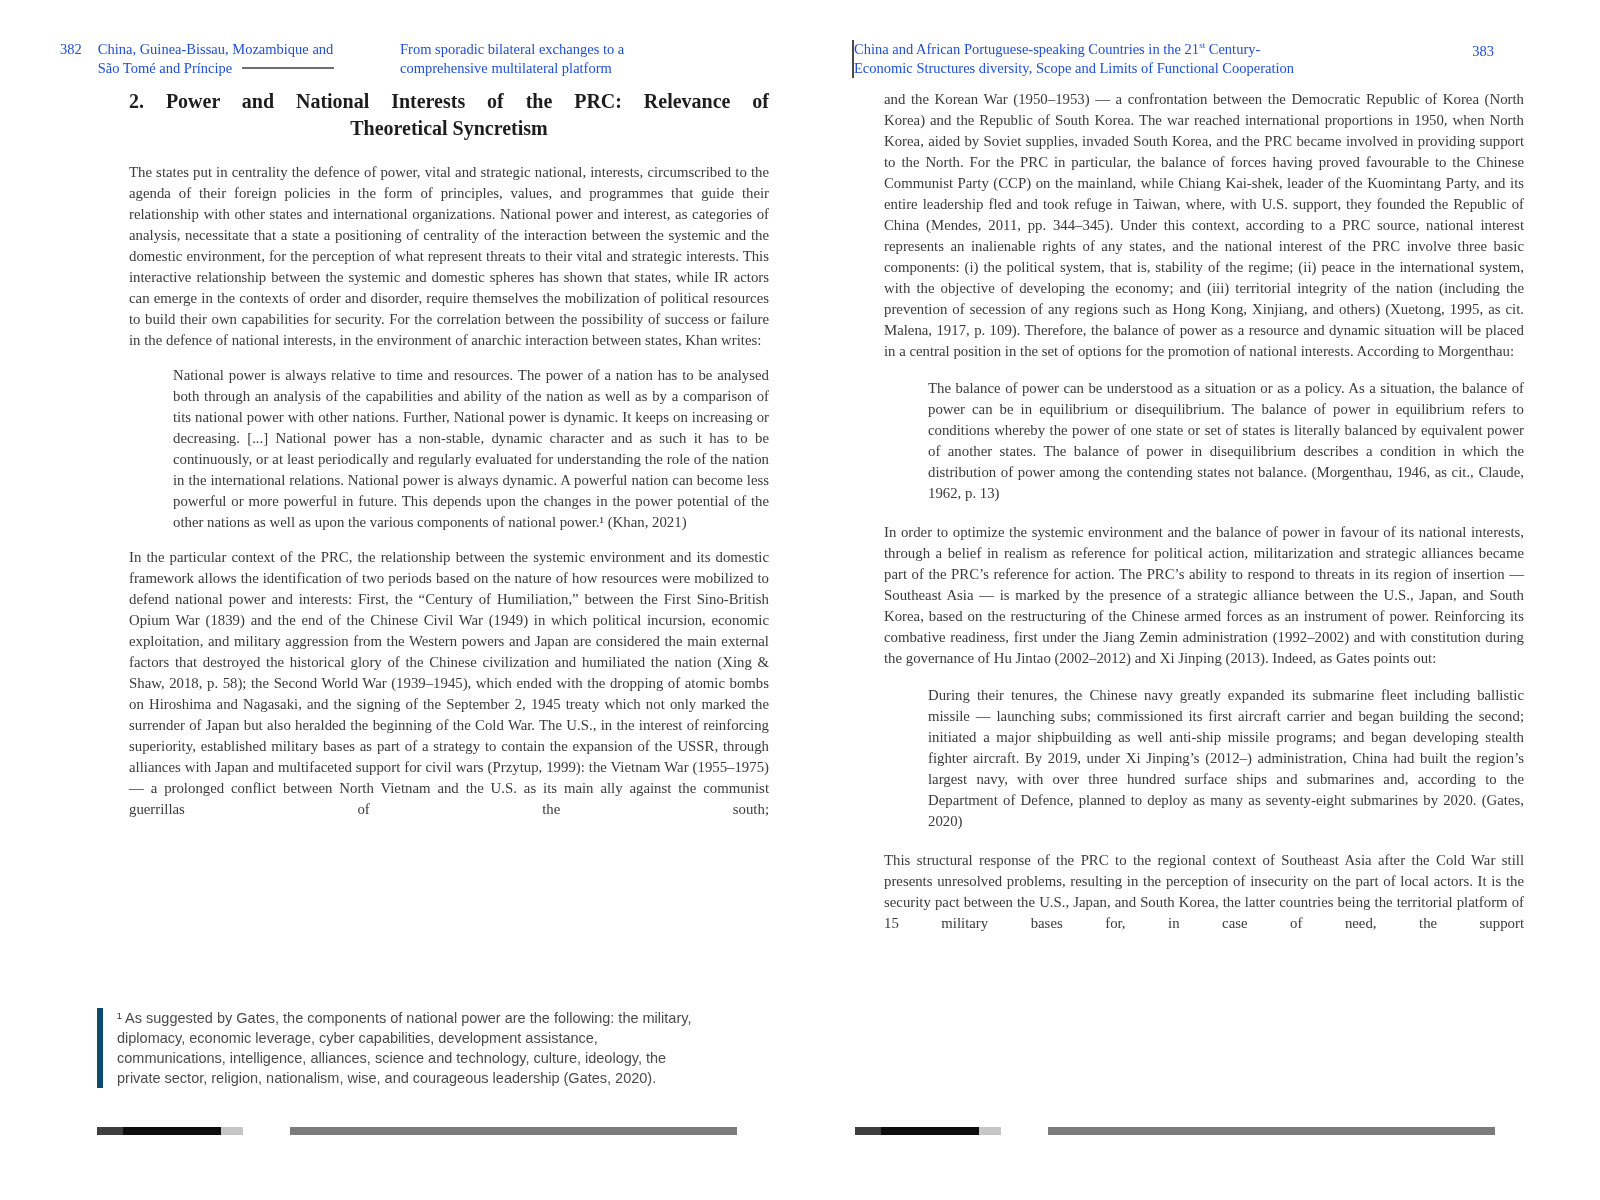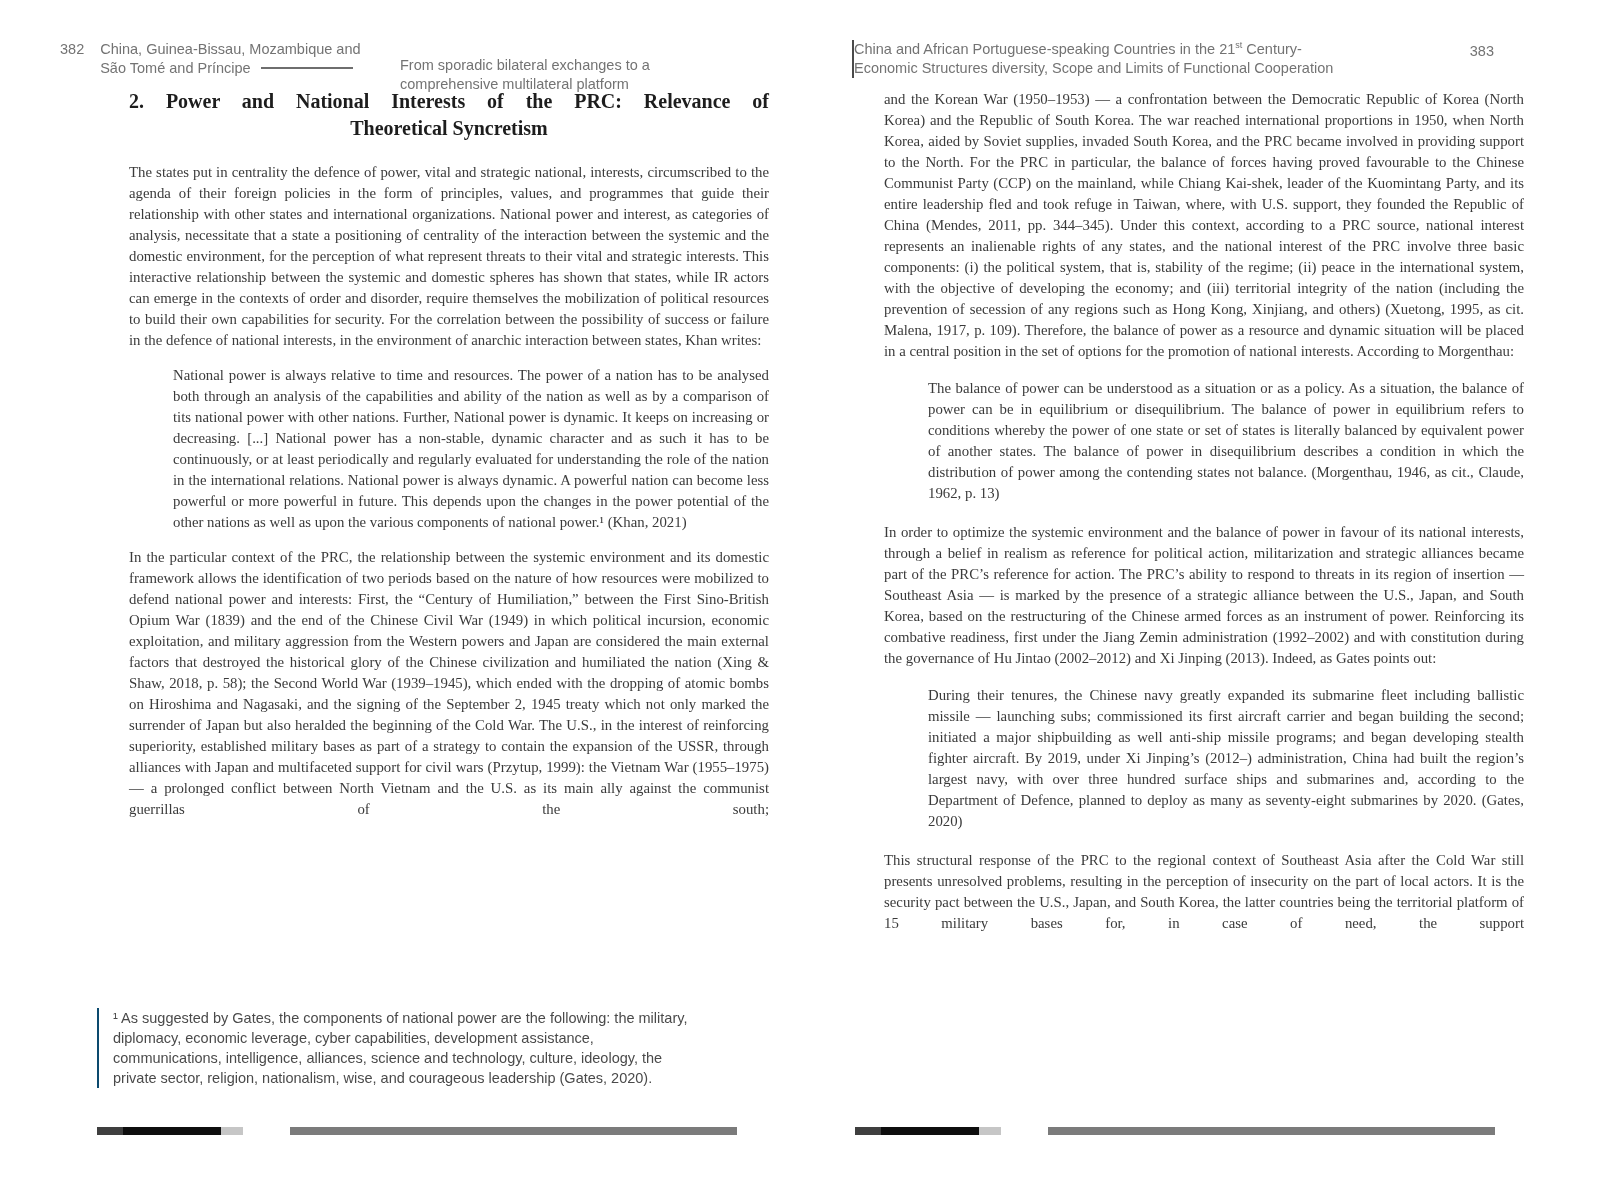--- a/index.html
+++ b/index.html
@@ -1,26 +1,26 @@
 <!DOCTYPE html>
 <html><head>
 <meta charset="utf-8">
 <style>
   html,body{margin:0;padding:0;background:#ffffff;}
   #canvas{position:relative;width:1600px;height:1200px;background:#ffffff;overflow:hidden;}
 
   
-  .run-header{position:absolute;top:40px;font-family:Liberation Sans, sans-serif;
-              font-size:14.5px;line-height:19px;color:#737373;}
+  .run-header{position:absolute;top:40px;font-family:Liberation Serif, serif;
+              font-size:14.5px;line-height:19px;color:#1d4ed8;}
   #lp-header{left:60px;width:700px;}
   .lp-pageno{display:inline-block;vertical-align:top;margin-right:16px;}
   .lp-titleblock{display:inline-block;vertical-align:top;width:280px;}
   .title-rule{display:inline-block;width:92px;height:2px;background:#6e6e6e;
               vertical-align:middle;margin-left:10px;margin-bottom:3px;}
-  .lp-chapterblock{position:absolute;left:340px;top:16px;width:300px;}
+  .lp-chapterblock{position:absolute;left:340px;top:0;width:300px;}
   #rp-header{left:852px;width:658px;}
   .rp-htext{border-left:2px solid #4a4a4a;width:520px;}
   .rp-pageno{position:absolute;right:16px;top:2px;}
   sup.hdr-sup{font-size:9px;vertical-align:super;line-height:0;}
 
   
   .page-col{position:absolute;width:640px;font-family:Liberation Serif, serif;
             color:#3a3a3a;font-size:14.8px;line-height:21px;text-align:justify;margin-left:32px;}
   #lp-col{left:97px;top:88px;}
   #rp-col{left:852px;top:89px;}
@@ -30,21 +30,21 @@
   .heading .hl2{display:block;text-align:center;}
 
   .para{margin:0 0 14px 0;}
   .para.cont{text-align-last:justify;}
   .bq{margin:8px 0 14px 44px;}
   .bq.roomy{margin:16px 0 18px 44px;}
 
   
   #lp-footnote{position:absolute;left:97px;top:1008px;width:592px;
                font-family:"Liberation Sans",sans-serif;font-size:14.5px;line-height:20px;
-               color:#4a4a4a;border-left:2px solid #0c4a6e;padding-left:14px;text-align:left;}
+               color:#4a4a4a;border-left:6px solid #0c4a6e;padding-left:14px;text-align:left;}
 
   
   .bar-row{position:absolute;top:1127px;width:640px;height:8px;display:flex;}
   #lp-bar{left:97px;}
   #rp-bar{left:855px;}
   .seg-dark{width:26px;background:#3f3f3f;}
   .seg-black{width:98px;background:#0e0e0e;}
   .seg-light{width:22px;background:#c6c6c6;}
   .seg-gap{width:47px;background:transparent;}
   .seg-gray{flex:1;background:#7b7b7b;}

